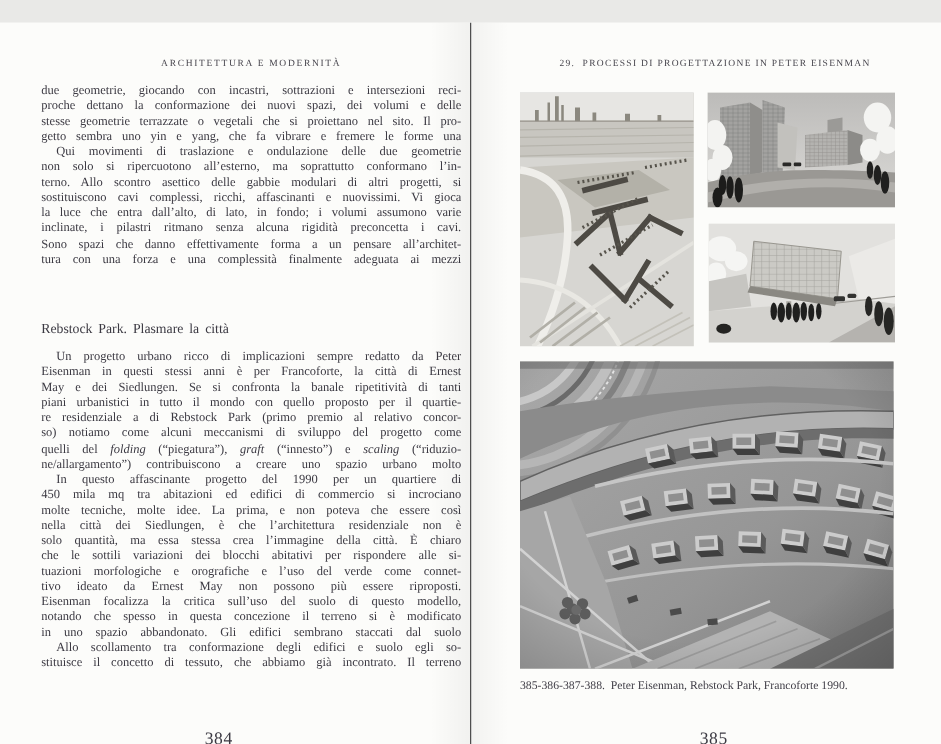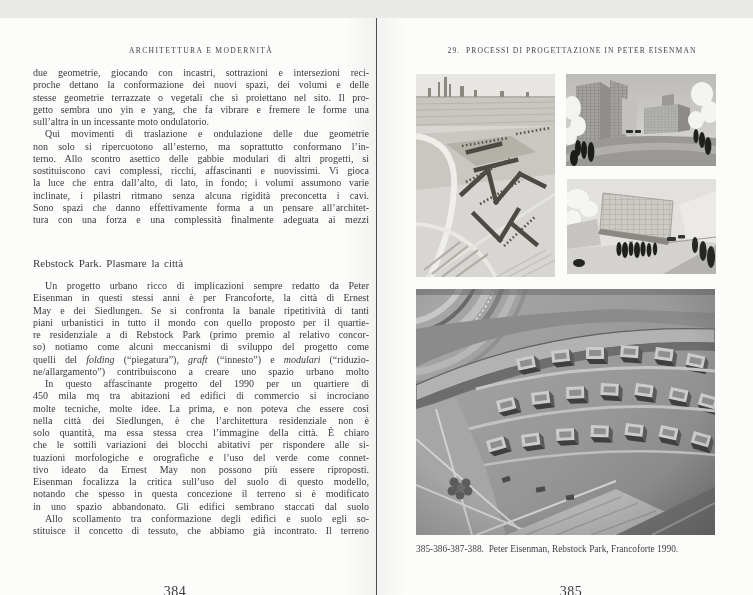--- a/index.html
+++ b/index.html
@@ -61,41 +61,40 @@
 <div class="spread">
 
   <div>
     <div class="running-head rh-left">ARCHITETTURA E MODERNITÀ</div>
 
     <div class="textcol grp1">
         <div class="ln">due geometrie, giocando con incastri, sottrazioni e intersezioni reci-</div>
         <div class="ln">proche dettano la conformazione dei nuovi spazi, dei volumi e delle</div>
         <div class="ln">stesse geometrie terrazzate o vegetali che si proiettano nel sito. Il pro-</div>
         <div class="ln">getto sembra uno yin e yang, che fa vibrare e fremere le forme una</div>
-        <div class="ln ln-end">sull’altra in un incessante moto ondulatorio.</div>
         <div class="ln ln-indent">Qui movimenti di traslazione e ondulazione delle due geometrie</div>
         <div class="ln">non solo si ripercuotono all’esterno, ma soprattutto conformano l’in-</div>
         <div class="ln">terno. Allo scontro asettico delle gabbie modulari di altri progetti, si</div>
         <div class="ln">sostituiscono cavi complessi, ricchi, affascinanti e nuovissimi. Vi gioca</div>
         <div class="ln">la luce che entra dall’alto, di lato, in fondo; i volumi assumono varie</div>
         <div class="ln">inclinate, i pilastri ritmano senza alcuna rigidità preconcetta i cavi.</div>
         <div class="ln">Sono spazi che danno effettivamente forma a un pensare all’architet-</div>
         <div class="ln">tura con una forza e una complessità finalmente adeguata ai mezzi</div>
       </div>
 
     <div class="section-heading">Rebstock Park. Plasmare la città</div>
 
     <div class="textcol grp2">
         <div class="ln ln-indent">Un progetto urbano ricco di implicazioni sempre redatto da Peter</div>
         <div class="ln">Eisenman in questi stessi anni è per Francoforte, la città di Ernest</div>
         <div class="ln">May e dei Siedlungen. Se si confronta la banale ripetitività di tanti</div>
         <div class="ln">piani urbanistici in tutto il mondo con quello proposto per il quartie-</div>
         <div class="ln">re residenziale a di Rebstock Park (primo premio al relativo concor-</div>
         <div class="ln">so) notiamo come alcuni meccanismi di sviluppo del progetto come</div>
-        <div class="ln">quelli del <i>folding</i> (“piegatura”), <i>graft</i> (“innesto”) e <i>modulari</i> (“riduzio-</div>
+        <div class="ln">quelli del <i>folding</i> (“piegatura”), <i>graft</i> (“innesto”) e <i>scaling</i> (“riduzio-</div>
         <div class="ln">ne/allargamento”) contribuiscono a creare uno spazio urbano molto</div>
         <div class="ln ln-indent">In questo affascinante progetto del 1990 per un quartiere di</div>
         <div class="ln">450 mila mq tra abitazioni ed edifici di commercio si incrociano</div>
         <div class="ln">molte tecniche, molte idee. La prima, e non poteva che essere così</div>
         <div class="ln">nella città dei Siedlungen, è che l’architettura residenziale non è</div>
         <div class="ln">solo quantità, ma essa stessa crea l’immagine della città. È chiaro</div>
         <div class="ln">che le sottili variazioni dei blocchi abitativi per rispondere alle si-</div>
         <div class="ln">tuazioni morfologiche e orografiche e l’uso del verde come connet-</div>
         <div class="ln">tivo ideato da Ernest May non possono più essere riproposti.</div>
         <div class="ln">Eisenman focalizza la critica sull’uso del suolo di questo modello,</div>

